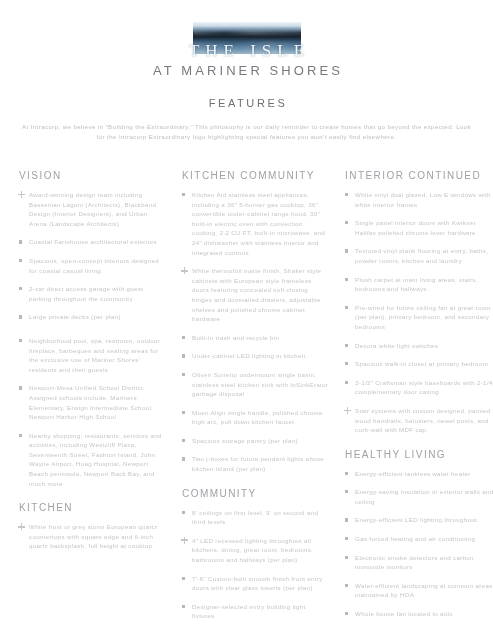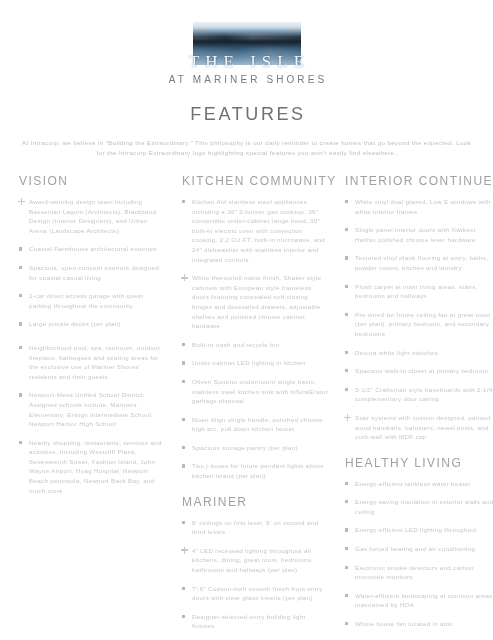--- a/index.html
+++ b/index.html
@@ -20,21 +20,21 @@
   .brand {
     width: 100%;
     padding-top: 22px;
     display: flex;
     flex-direction: column;
     align-items: center;
   }
   .logo-mark {
     position: relative;
     width: 108px;
-    height: 43px;
+    height: 32px;
     background:
       linear-gradient(to bottom,
         #eef3f7 0%,
         #cfdde8 12%,
         #7e9cb4 22%,
         #20303f 34%,
         #17222e 46%,
         #2d4a63 58%,
         #4c7394 72%,
         #6e92ad 86%,
@@ -70,32 +70,32 @@
     font-size: 17px;
     letter-spacing: 6px;
     color: #f2f6f9;
     font-weight: 400;
     text-indent: 6px;
     z-index: 3;
     text-shadow: 0 0 2px rgba(20,35,50,0.45);
   }
   .logo-sub {
     margin-top: 9px;
-    font-size: 10px;
+    font-size: 13px;
     letter-spacing: 3.1px;
     color: #77797e;
     text-indent: 3px;
     font-weight: 400;
   }
 
   
   .page-title {
     text-align: center;
     margin-top: 19px;
-    font-size: 18px;
+    font-size: 11px;
     letter-spacing: 2.6px;
     color: #6e7175;
     font-weight: 400;
     text-indent: 3px;
   }
 
   
   .intro {
     margin: 13px auto 0;
     width: 452px;
@@ -117,25 +117,25 @@
   .col {
     width: 148px;
     flex: 0 0 148px;
   }
   .col:last-child { flex: 0 0 151px; width: 151px; }
 
   .section { margin-bottom: 2px; }
   .section + .section { margin-top: 14px; }
 
   .section-title {
-    font-size: 12px;
+    font-size: 10px;
     letter-spacing: 1.45px;
     color: #9ea1a6;
     font-weight: 400;
-    margin: 0 0 9px 0;
+    margin: 12px 0 9px 0;
     white-space: nowrap;
   }
 
   ul.feature-list {
     list-style: none;
     margin: 0;
     padding: 0;
   }
   ul.feature-list > li {
     position: relative;
@@ -207,37 +207,43 @@
           <li><span class="bullet"></span><span>Large private decks (per plan)</span></li>
         </ul>
       </div>
       <div class="section">
         <ul class="feature-list">
           <li><span class="bullet"></span><span>Neighborhood pool, spa, restroom, outdoor fireplace, barbeques and seating areas for the exclusive use of Mariner Shores' residents and their guests</span></li>
           <li><span class="bullet"></span><span>Newport-Mesa Unified School District: Assigned schools include, Mariners Elementary, Ensign Intermediate School, Newport Harbor High School</span></li>
           <li><span class="bullet"></span><span>Nearby shopping, restaurants, services and activities, including Westcliff Plaza, Seventeenth Street, Fashion Island, John Wayne Airport, Hoag Hospital, Newport Beach peninsula, Newport Back Bay, and much more</span></li>
         </ul>
       </div>
+      <div class="section">
+        <div class="section-title">KITCHEN</div>
+        <ul class="feature-list">
+          <li><span class="bullet extraordinary"></span><span>White frost or grey storm European quartz countertops with square edge and 6-inch quartz backsplash, full height at cooktop</span></li>
+        </ul>
+      </div>
     </div>
     <div class="col">
       <div class="section">
         <div class="section-title">KITCHEN COMMUNITY</div>
         <ul class="feature-list">
           <li><span class="bullet"></span><span>Kitchen Aid stainless steel appliances, including a 36" 5-burner gas cooktop, 36" convertible under-cabinet range hood, 30" built-in electric oven with convection cooking, 2.2 CU.FT. built-in microwave, and 24" dishwasher with stainless interior and integrated controls</span></li>
           <li><span class="bullet extraordinary"></span><span>White thermofoil matte finish, Shaker style cabinets with European style frameless doors featuring concealed soft closing hinges and dovetailed drawers, adjustable shelves and polished chrome cabinet hardware</span></li>
           <li><span class="bullet"></span><span>Built-in trash and recycle bin</span></li>
           <li><span class="bullet"></span><span>Under-cabinet LED lighting in kitchen</span></li>
           <li><span class="bullet"></span><span>Oliveri Sonetto undermount single basin, stainless steel kitchen sink with InSinkErator garbage disposal</span></li>
           <li><span class="bullet"></span><span>Moen Align single handle, polished chrome high arc, pull down kitchen faucet</span></li>
           <li><span class="bullet"></span><span>Spacious storage pantry (per plan)</span></li>
           <li><span class="bullet"></span><span>Two j-boxes for future pendant lights above kitchen island (per plan)</span></li>
         </ul>
       </div>
       <div class="section">
-        <div class="section-title">MARINER</div>
+        <div class="section-title">COMMUNITY</div>
         <ul class="feature-list">
           <li><span class="bullet"></span><span>8' ceilings on first level, 9' on second and third levels</span></li>
           <li><span class="bullet extraordinary"></span><span>4" LED recessed lighting throughout all kitchens, dining, great room, bedrooms, bathrooms and hallways (per plan)</span></li>
           <li><span class="bullet"></span><span>7'-6" Custom-built smooth finish front entry doors with clear glass inserts (per plan)</span></li>
           <li><span class="bullet"></span><span>Designer-selected entry building light fixtures</span></li>
         </ul>
       </div>
     </div>
     <div class="col">
       <div class="section">

